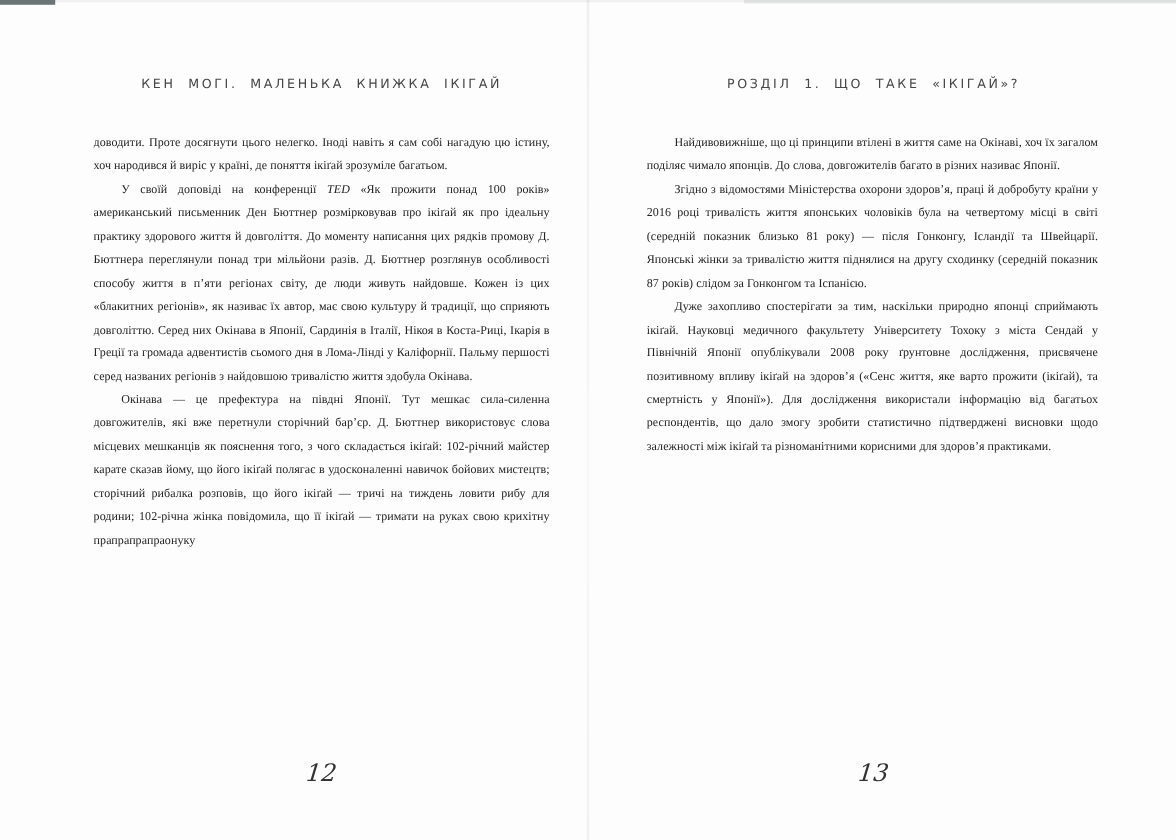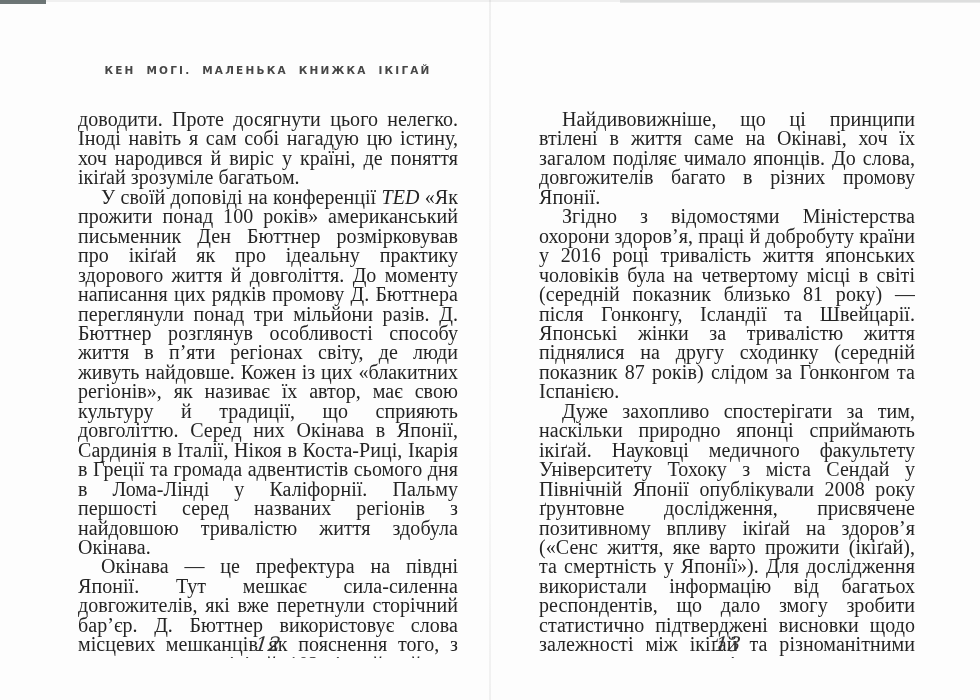--- a/index.html
+++ b/index.html
@@ -56,35 +56,35 @@
   }
   .page.left  { left: 0; }
   .page.right { left: 490px; }
 
   .running-header {
     position: absolute;
     top: 64px;
     text-align: center;
     font-family: "DejaVu Sans", sans-serif;
     font-size: 10.5px;
-    font-weight: 700;
+    font-weight: 400;
     letter-spacing: 2.2px;
     word-spacing: 5px;
     color: #474747;
     white-space: nowrap;
   }
   .page.left  .running-header { left: 78px; width: 380px; }
   .page.right .running-header { left: 49px; width: 378px; }
 
   .body-text {
     position: absolute;
     top: 110px;
     height: 548px;
     overflow: hidden;
-    font-size: 20px;
+    font-size: 10px;
     line-height: 19.45px;
     text-align: justify;
     color: #242424;
     letter-spacing: 0.05px;
   }
   .page.left  .body-text { left: 78px; width: 380px; }
   .page.right .body-text { left: 49px; width: 376px; }
 
   .body-text p {
     margin: 0;
@@ -122,23 +122,24 @@
     <div class="body-text">
       <p>доводити. Проте досягнути цього нелегко. Іноді навіть я сам собі нагадую цю істину, хоч народився й виріс у країні, де поняття ікіґай зрозуміле багатьом.</p>
       <p class="indent"><span>У своїй доповіді на конференції </span><em>TED</em><span> «Як прожити понад 100 років» американський письменник Ден Бюттнер розмірковував про ікіґай як про ідеальну практику здорового життя й довголіття. До моменту написання цих рядків промову Д. Бюттнера переглянули понад три мільйони разів. Д. Бюттнер розглянув особливості способу життя в п’яти регіонах світу, де люди живуть найдовше. Кожен із цих «блакитних регіонів», як називає їх автор, має свою культуру й традиції, що сприяють довголіттю. Серед них Окінава в Японії, Сардинія в Італії, Нікоя в Коста-Риці, Ікарія в Греції та громада адвентистів сьомого дня в Лома-Лінді у Каліфорнії. Пальму першості серед названих регіонів з найдовшою тривалістю життя здобула Окінава.</span></p>
       <p class="indent">Окінава — це префектура на півдні Японії. Тут мешкає сила-силенна довгожителів, які вже перетнули сторічний бар’єр. Д. Бюттнер використовує слова місцевих мешканців як пояснення того, з чого складається ікіґай: 102-річний майстер карате сказав йому, що його ікіґай полягає в удосконаленні навичок бойових мистецтв; сторічний рибалка розповів, що його ікіґай — тричі на тиждень ловити рибу для родини; 102-річна жінка повідомила, що її ікіґай — тримати на руках свою крихітну прапрапрапраонуку</p>
     </div>
 
     <div class="page-number">12</div>
   </div>
 
   <div class="page right" lang="uk">
+    <div class="running-header">РОЗДІЛ 1. ЩО ТАКЕ «ІКІГАЙ»?</div>
 
     <div class="body-text">
-      <p class="indent">Найдивовижніше, що ці принципи втілені в життя саме на Окінаві, хоч їх загалом поділяє чимало японців. До слова, довгожителів багато в різних промову Японії.</p>
+      <p class="indent">Найдивовижніше, що ці принципи втілені в життя саме на Окінаві, хоч їх загалом поділяє чимало японців. До слова, довгожителів багато в різних називає Японії.</p>
       <p class="indent">Згідно з відомостями Міністерства охорони здоров’я, праці й добробуту країни у 2016 році тривалість життя японських чоловіків була на четвертому місці в світі (середній показник близько 81 року) — після Гонконгу, Ісландії та Швейцарії. Японські жінки за тривалістю життя піднялися на другу сходинку (середній показник 87 років) слідом за Гонконгом та Іспанією.</p>
       <p class="indent">Дуже захопливо спостерігати за тим, наскільки природно японці сприймають ікіґай. Науковці медичного факультету Університету Тохоку з міста Сендай у Північній Японії опублікували 2008 року ґрунтовне дослідження, присвячене позитивному впливу ікіґай на здоров’я («Сенс життя, яке варто прожити (ікіґай), та смертність у Японії»). Для дослідження використали інформацію від багатьох респондентів, що дало змогу зробити статистично підтверджені висновки щодо залежності між ікіґай та різноманітними корисними для здоров’я практиками.</p>
     </div>
 
     <div class="page-number">13</div>
   </div>
 
 </div>
 
 </body></html>

